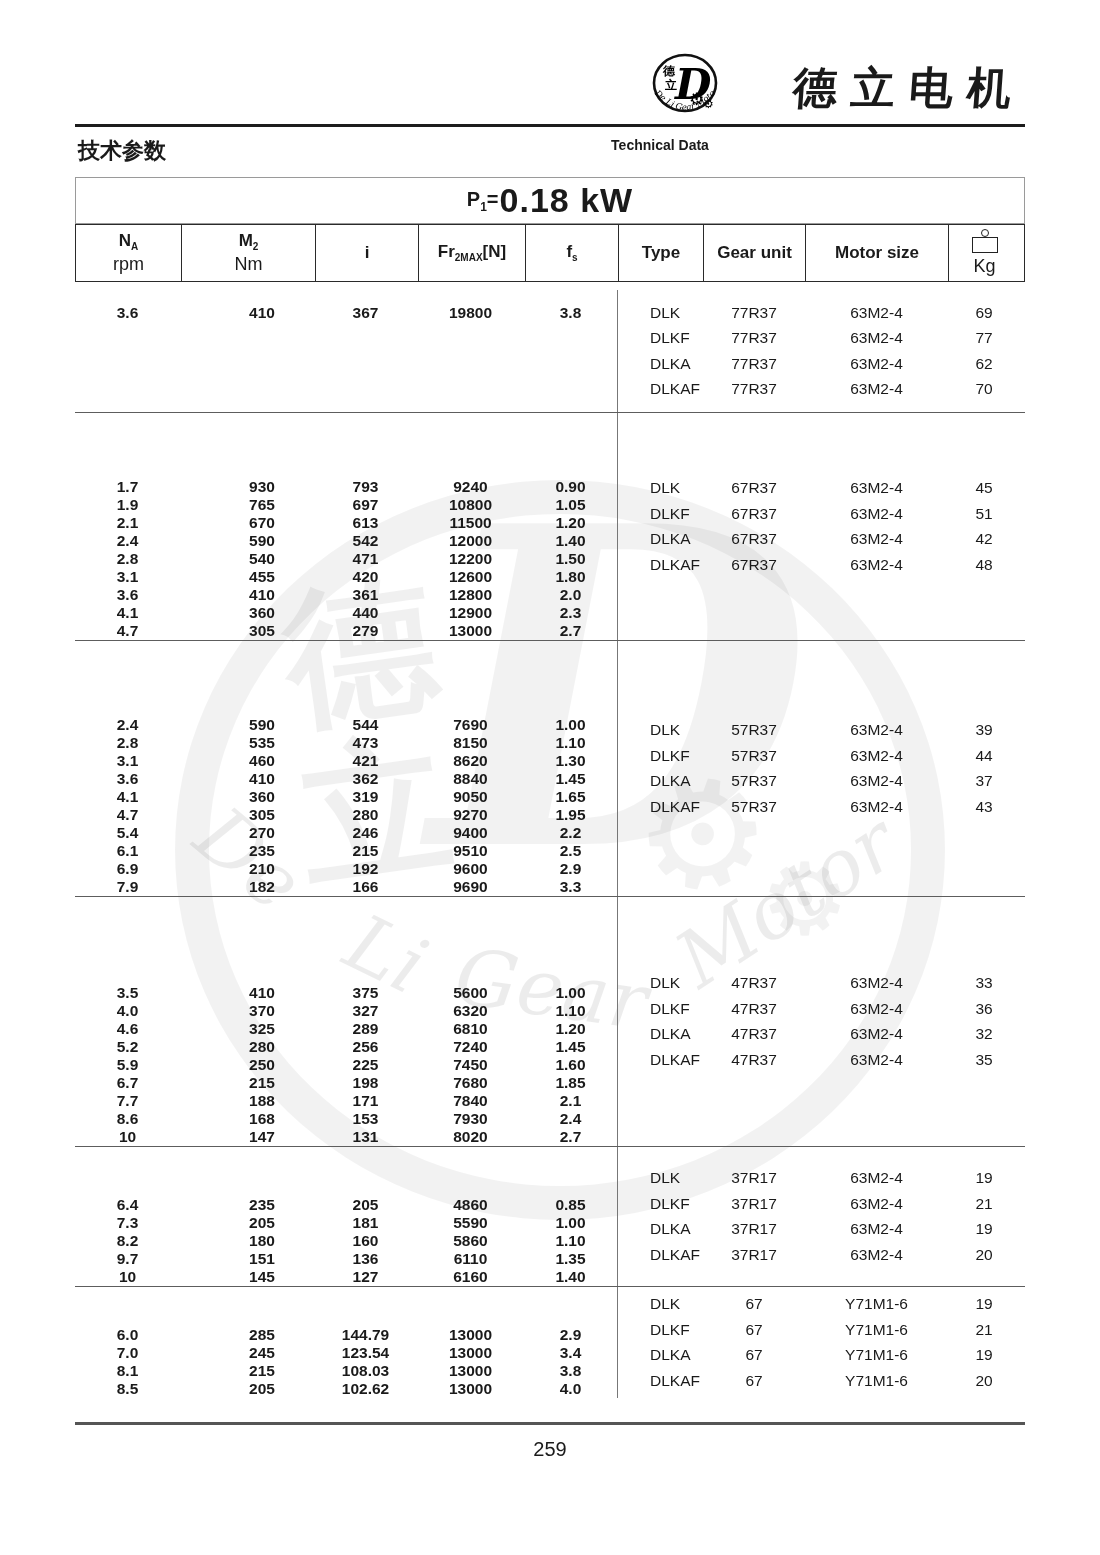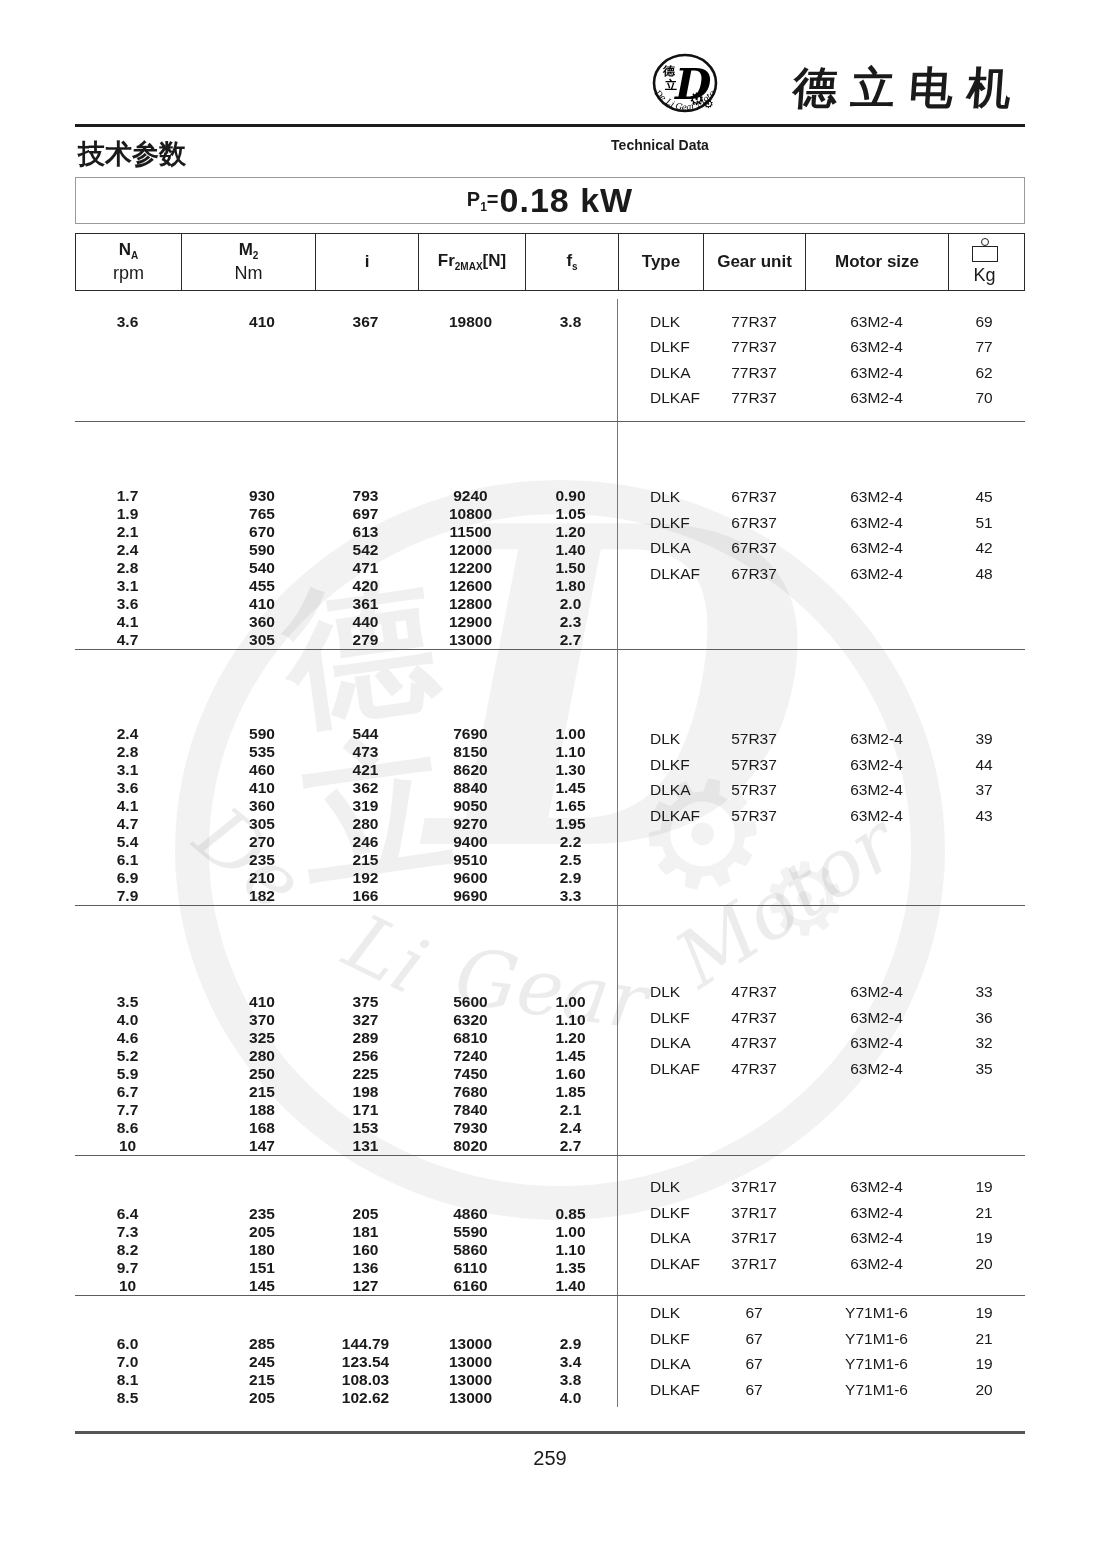--- a/index.html
+++ b/index.html
@@ -38,33 +38,33 @@
 
   
   .masthead { padding-top:52px; height:124px; display:flex; justify-content:flex-end; align-items:flex-end; }
   .logo-wrap { display:flex; align-items:center; }
   .brand-cn { font-family:"DejaVu Serif", serif; font-weight:bold; font-size:44px;
               letter-spacing:14px; margin-left:26px; white-space:nowrap; transform:skewX(-4deg); }
   .rule-top { border-top:3.5px solid #1c1c1c; }
 
   
   .section-titles { position:relative; height:44px; }
-  .title-cn { position:absolute; left:3px; top:9px; font-weight:bold; font-size:27px; }
+  .title-cn { position:absolute; left:3px; top:9px; font-weight:bold; font-size:22px; }
   .title-en { position:absolute; left:585px; top:10px; transform:translateX(-50%);
               font-weight:bold; font-size:14px; white-space:nowrap; }
 
   
   .power-box { margin-top:6px; height:47px; border:1.2px solid #9a9a9a;
                display:flex; justify-content:center; align-items:center; }
   .p-small { font-weight:bold; font-size:20px; }
   .p-small sub { font-size:12px; font-weight:bold; }
   .p-value { font-weight:bold; font-size:34px; letter-spacing:1px; margin-left:1px; }
 
   
-  .thead { margin-top:9px; height:58px; border:1.8px solid #2a2a2a; display:grid;
+  .thead { height:58px; border:1.8px solid #2a2a2a; display:grid;
            grid-template-columns:105px 134px 103px 107px 93px 85px 102px 143px 72px; }
   .th { display:flex; flex-direction:column; justify-content:center; align-items:center;
         font-weight:bold; font-size:17px; line-height:1.15; }
   .th + .th { border-left:1.5px solid #2a2a2a; }
   .th sub { font-size:10px; font-weight:bold; }
   .th-unit { font-weight:normal; font-size:18px; margin-top:1px; }
   .kg-label { font-weight:normal; font-size:18px; margin-top:3px; }
   .weight-icon { width:26px; height:16px; border:1.6px solid #222; position:relative; margin-top:8px; }
   .weight-icon::before { content:''; position:absolute; top:-9px; left:50%;
         transform:translateX(-50%); width:6px; height:6px; border:1.4px solid #222; border-radius:50%; }

